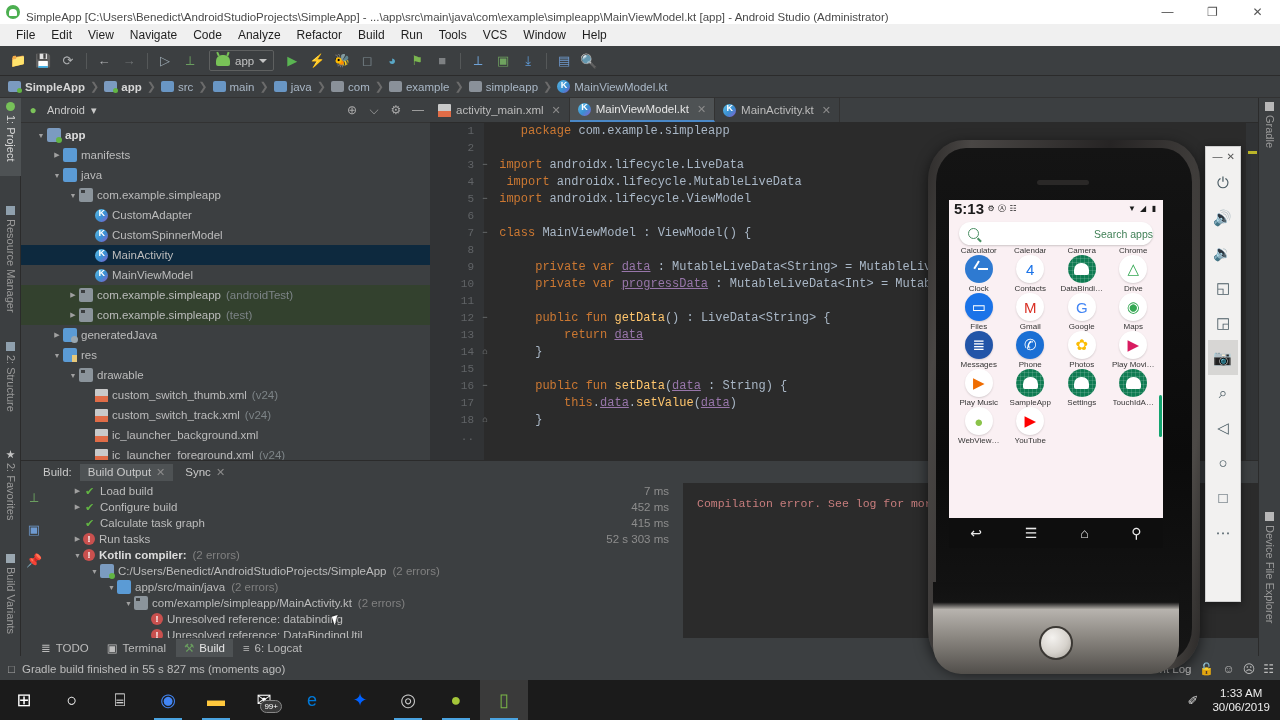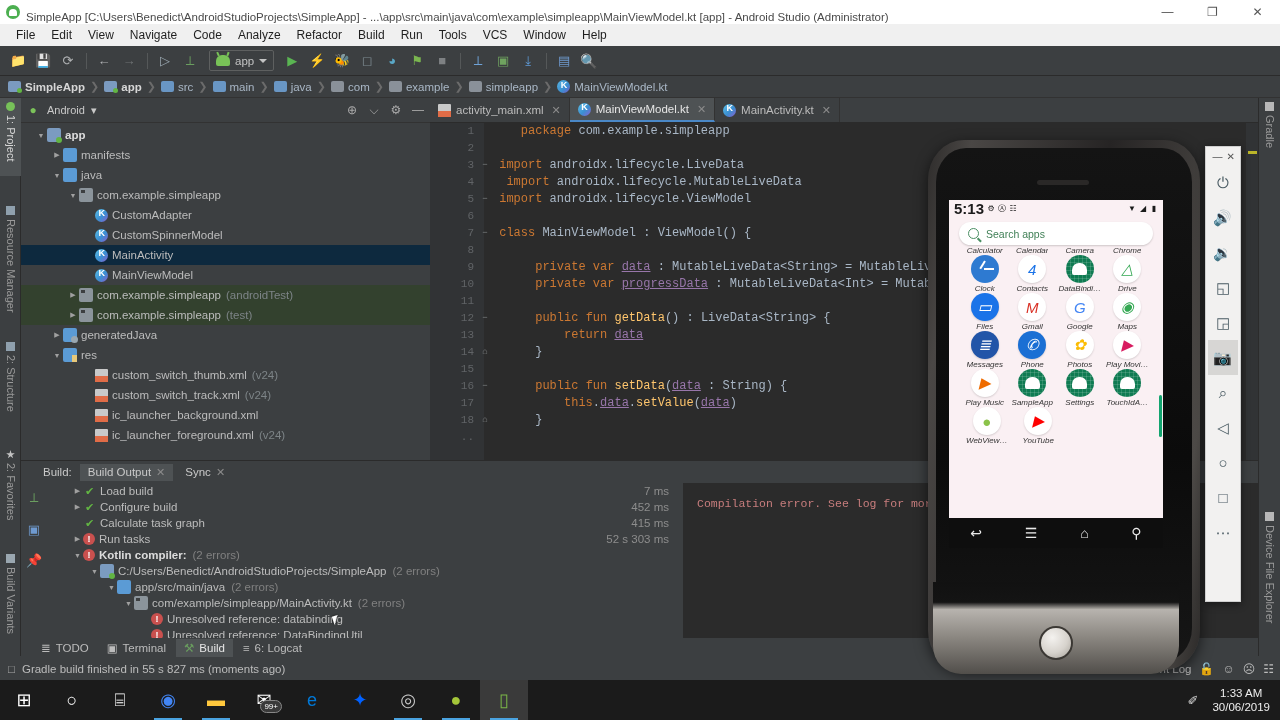--- a/index.html
+++ b/index.html
@@ -271,26 +271,27 @@
   .and-status{
     height:16px;display:flex;align-items:center;padding:0 5px;font-size:9px;color:#1b1b1b;gap:3px;
   }
   .and-status .t{font-weight:bold;font-size:15px;}
   .and-status .sp{flex:1;}
   .and-status .mini{width:8px;height:8px;display:flex;align-items:center;justify-content:center;font-size:8px;}
   .and-search{
     margin:6px 10px 0 10px;height:23px;border-radius:12px;background:#fff;
     display:flex;align-items:center;gap:7px;padding-left:9px;
     box-shadow:0 1px 2px rgba(0,0,0,.18);
+    justify-content:space-between;
   }
   .and-search .mag{width:11px;height:11px;border:1.6px solid #4a8f63;border-radius:50%;position:relative;}
   .and-search .mag:after{content:"";position:absolute;right:-4px;bottom:-3px;width:5px;height:1.6px;
     background:#4a8f63;transform:rotate(45deg);}
   .and-search .ph{color:#3f7f55;font-size:10.5px;}
-  .and-grid{padding:0 12px;font-style:italic;}
+  .and-grid{padding:0 4px;}
   .and-row{display:flex;}
   .and-cell{width:51.5px;display:flex;flex-direction:column;align-items:center;}
   .and-lbl{font-size:8px;color:#343434;margin-top:1px;white-space:nowrap;overflow:hidden;max-width:50px;text-align:center;}
   .ai{width:28px;height:28px;border-radius:50%;position:relative;overflow:hidden;flex:0 0 auto;}
   .ai.droidg{background:#0f7b52;display:flex;align-items:center;justify-content:center;}
   .ai.droidg:after{
     content:"";width:15px;height:12px;background:#fff;border-radius:7px 7px 2px 2px;
   }
   .ai.clock{background:#2e7ad1;}
   .ai.clock:after{content:"";position:absolute;left:13px;top:6px;width:1.8px;height:9px;background:#fff;transform-origin:top;transform:rotate(32deg);}
@@ -533,20 +534,25 @@
         </div>
         <div class="trow" style="padding-left: 30px;">
           <span class="arrow">▶</span>
           <span class="ic16 ic-gen"></span>
           <span class="nm">generatedJava</span>
         </div>
         <div class="trow" style="padding-left: 30px;">
           <span class="arrow">▼</span>
           <span class="ic16 ic-res"></span>
           <span class="nm">res</span>
+        </div>
+        <div class="trow" style="padding-left: 46px;">
+          <span class="arrow">▼</span>
+          <span class="ic16 ic-pkg"></span>
+          <span class="nm">drawable</span>
         </div>
         <div class="trow" style="padding-left: 62px;">
           <span class="arrow"></span>
           <span class="ic16 ic-xml"></span>
           <span class="nm">custom_switch_thumb.xml</span>
           <span class="sub">(v24)</span>
         </div>
         <div class="trow" style="padding-left: 62px;">
           <span class="arrow"></span>
           <span class="ic16 ic-xml"></span>

